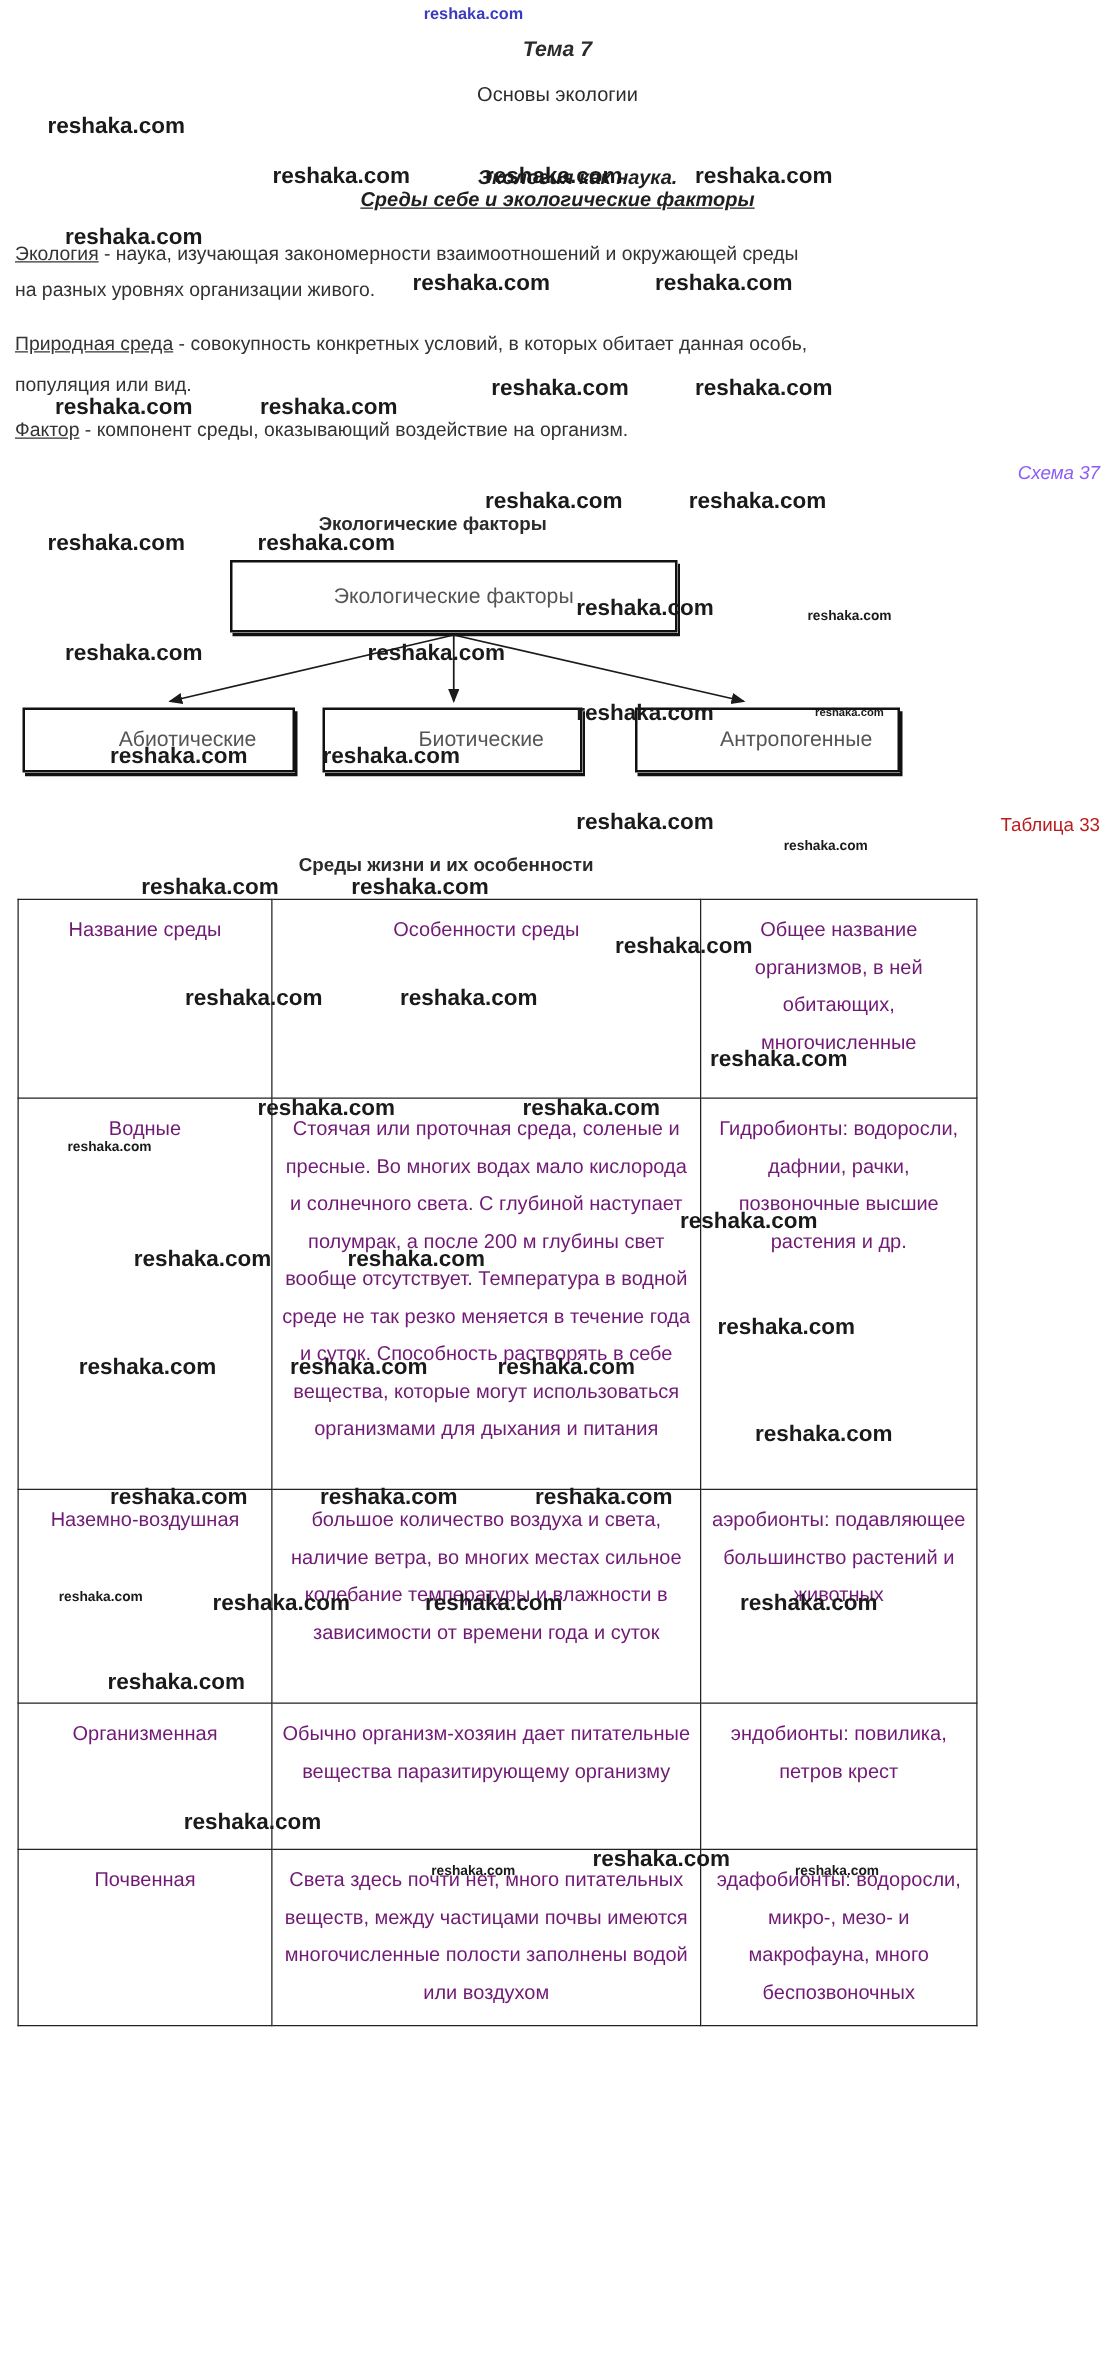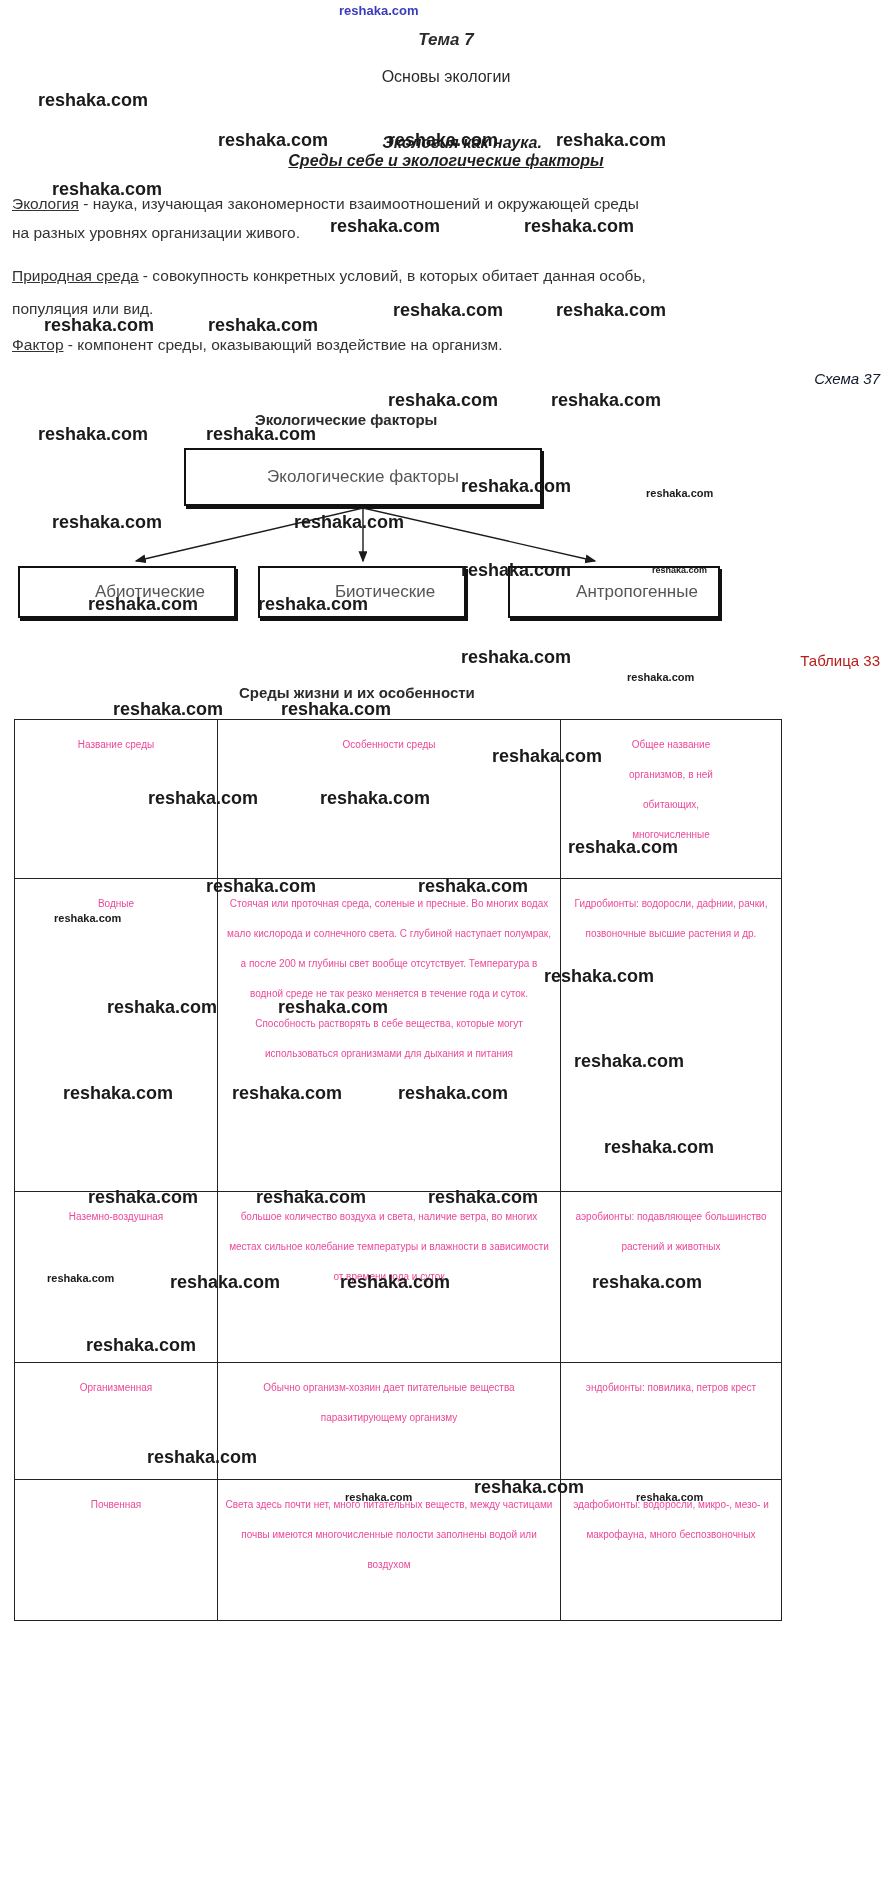--- a/index.html
+++ b/index.html
@@ -28,21 +28,21 @@
   
   .centered{position:absolute;width:100%;text-align:center;}
   .ttl-tema{font-size:17px;font-weight:bold;font-style:italic;color:#2b2b2b;}
   .ttl-main{font-size:16px;color:#2b2b2b;}
   .ttl-it{font-size:16px;font-weight:bold;font-style:italic;color:#1f1f1f;padding-left:16px;}
   .ttl-it-u{font-size:16px;font-weight:bold;font-style:italic;color:#1f1f1f;text-decoration:underline;}
 
   .para{position:absolute;font-size:15.5px;color:#333;line-height:34px;white-space:nowrap;}
   .para .term{text-decoration:underline;}
 
-  .lbl-right{position:absolute;font-size:15px;font-style:italic;color:#0f172a;}
+  .lbl-right{position:absolute;font-size:15px;font-style:italic;color:#8b5cf6;}
 
   .schema-caption{position:absolute;font-size:15px;color:#2b2b2b;font-weight:bold;}
 
   
   .dbox{
     position:absolute;
     border:2px solid #111;
     box-sizing:border-box;
     display:flex;align-items:center;justify-content:center;
     font-size:17px;color:#555;
@@ -50,22 +50,22 @@
   }
   .dbox.root{box-shadow:2px 3px 0 0 #111;}
   .dbox.leaf{box-shadow:2px 3px 0 0 #111;padding-left:46px;}
   svg.arrows{position:absolute;left:0;top:0;pointer-events:none;}
 
   
   table.envtable{
     position:absolute;
     border-collapse:collapse;
     table-layout:fixed;
-    font-size:10px;
-    color:#ec4899;
+    font-size:16px;
+    color:#701a75;
   }
   table.envtable td{
     border:1.5px solid #222;
     vertical-align:top;
     padding:10px 6px;
     text-align:center;
     line-height:30px;
   }
   table.envtable td.c1{width:190px;}
   table.envtable td.c2{width:330px;}

